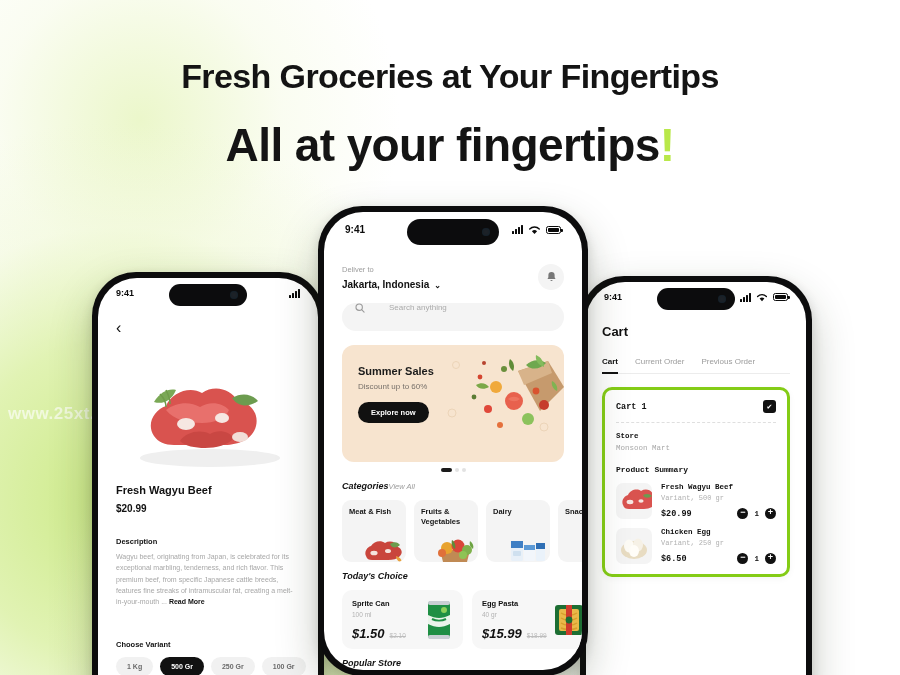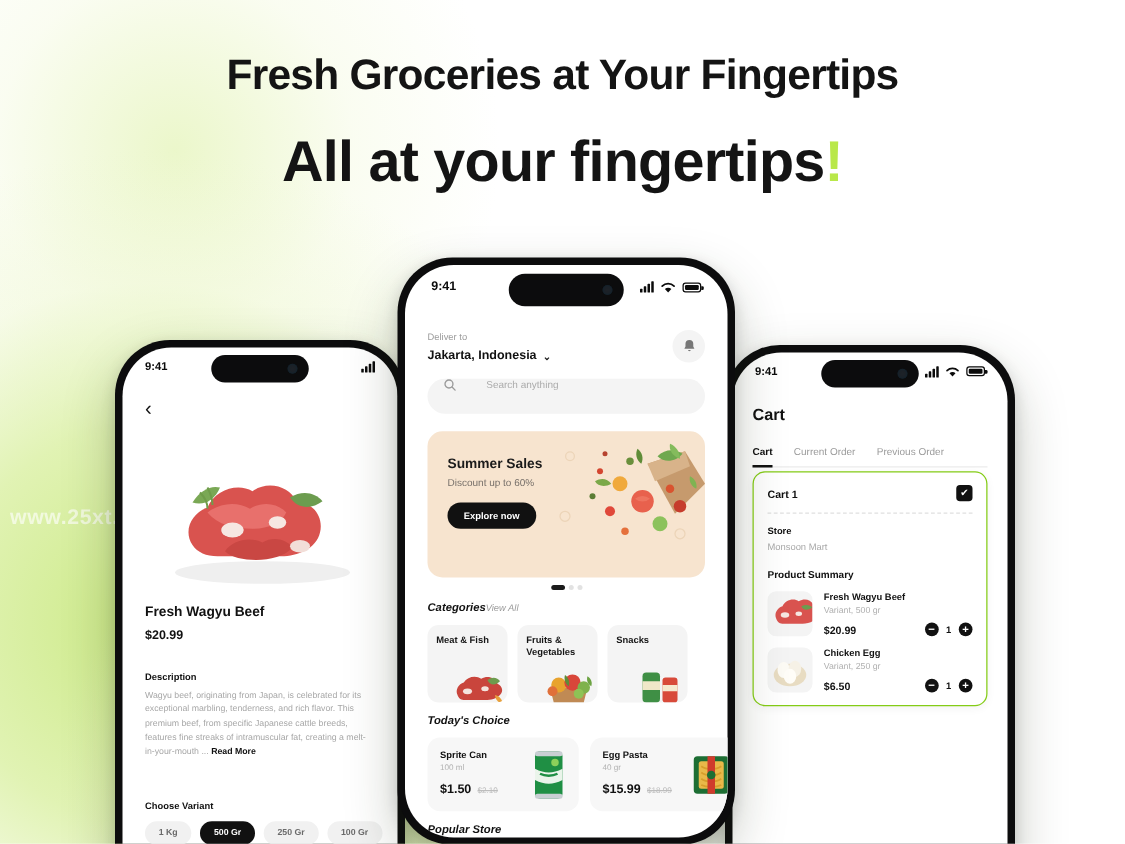--- a/index.html
+++ b/index.html
@@ -29,21 +29,21 @@
   .watermark {
     position:absolute; left:8px; top:404px;
     font-size:17px; letter-spacing:0.5px; font-weight:700;
     color:rgba(255,255,255,0.62);
     white-space:nowrap;
     user-select:none;
   }
 
   
   .headline {
-    position:absolute; left:0; right:0; top:40px;
+    position:absolute; left:0; right:0; top:56px;
     text-align:center;
     color:#141414;
     z-index:5;
   }
   .headline .l1 {
     font-size:34px; font-weight:700; letter-spacing:-0.6px; line-height:1.22;
   }
   .headline .l2 {
     font-size:46px; font-weight:700; letter-spacing:-0.6px; line-height:1.22;
     margin-top:20px;
@@ -143,23 +143,24 @@
   .pr-body { position:absolute; left:0; right:0; top:42px; padding:0 16px; }
   .pr-title { font-size:13px; font-weight:700; color:#111; }
   .pr-tabs {
     display:flex; gap:17px; margin-top:18px;
     font-size:8px; color:#9b9b9b; white-space:nowrap;
   }
   .pr-tabs .tab { padding-bottom:6px; }
   .pr-tabs .tab.on { color:#111; font-weight:700; border-bottom:2px solid #111; }
   .pr-sep { height:1px; background:#ececec; margin-top:-1px; }
   .cart-card {
-    margin-top:3px; background:#fff; border:1px solid #84cc16;
+    margin-top:13px; background:#fff; border:3px solid #84cc16;
     border-radius:10px; padding:10px 11px;
     box-shadow:0 2px 7px rgba(0,0,0,0.045);
+    font-family:Liberation Mono, monospace;
   }
   .cart-head { display:flex; align-items:center; justify-content:space-between; }
   .cart-head .ttl { font-size:8.5px; font-weight:700; color:#111; }
   .cbox {
     width:13px; height:13px; border-radius:3px; background:#111;
     display:flex; align-items:center; justify-content:center;
     color:#fff; font-size:8px; line-height:1;
   }
   .dashed { border-top:1px dashed #dfdfdf; margin:9px 0 9px; }
   .lbl-sm { font-size:7.5px; font-weight:700; color:#111; }
@@ -236,21 +237,21 @@
   .cat .cn { font-size:7.5px; font-weight:700; color:#161616; line-height:1.3; }
   .cat .cimg { position:absolute; right:2px; bottom:-2px; width:42px; height:32px; }
   .tcards { display:flex; gap:9px; margin-top:9px; }
   .tcard {
     flex:0 0 121px; background:#f7f7f7; border-radius:10px;
     padding:9px 10px; position:relative; height:59px;
   }
   .tcard .tn { font-size:7.5px; font-weight:700; color:#111; }
   .tcard .tq { font-size:6.5px; color:#b2b2b2; margin-top:3px; }
   .tcard .tp { margin-top:8px; display:flex; align-items:baseline; gap:5px; }
-  .tcard .tp .now { font-size:10px; font-weight:700; color:#111; }
+  .tcard .tp .now { font-size:13px; font-weight:700; color:#111;font-style:italic; }
   .tcard .tp .was { font-size:6.5px; color:#bdbdbd; text-decoration:line-through; }
   .tcard .timg { position:absolute; right:7px; top:9px; width:34px; height:42px; }
   .pstore {
     margin-top:8px; height:42px; background:#f7f7f7; border-radius:10px;
     padding:7px 10px; overflow:hidden; position:relative;
   }
   .pstore .pimg { position:absolute; left:10px; top:6px; width:42px; height:30px; }
 </style>
 </head>
 <body>
@@ -524,20 +525,32 @@
             <circle cx="13" cy="16" r="6" fill="#e8a32e"></circle>
             <circle cx="24" cy="14" r="6.5" fill="#d9463a"></circle>
             <circle cx="33" cy="18" r="5" fill="#7fb24c"></circle>
             <path d="M18 8c3 2 4 6 3 9-3-2-4-6-3-9z" fill="#5f8c38"></path>
             <circle cx="8" cy="21" r="4" fill="#e0703a"></circle>
             <circle cx="29" cy="23" r="4" fill="#8ec355"></circle>
             <path d="M36 9c3 2 4 5 3 8-3-2-4-5-3-8z" fill="#6ca342"></path>
           </svg>
         </div>
         <div class="cat">
+          <div class="cn">Dairy</div>
+          <svg class="cimg" viewBox="0 0 42 32">
+            <rect x="5" y="9" width="12" height="20" rx="1.5" fill="#e8f0f8"></rect>
+            <rect x="5" y="9" width="12" height="7" fill="#3f7fc4"></rect>
+            <rect x="18" y="13" width="11" height="16" rx="1.5" fill="#f2f6fb"></rect>
+            <rect x="18" y="13" width="11" height="5" fill="#5c9ad6"></rect>
+            <rect x="30" y="11" width="9" height="18" rx="1.5" fill="#eaf2fa"></rect>
+            <rect x="30" y="11" width="9" height="6" fill="#2f6fb4"></rect>
+            <rect x="7" y="19" width="8" height="5" rx="1" fill="#cfe0ef"></rect>
+          </svg>
+        </div>
+        <div class="cat">
           <div class="cn">Snacks</div>
           <svg class="cimg" viewBox="0 0 42 32">
             <rect x="8" y="6" width="14" height="24" rx="3" fill="#3f8f45"></rect>
             <rect x="8" y="13" width="14" height="7" fill="#f0e8c8"></rect>
             <rect x="24" y="10" width="12" height="20" rx="2.5" fill="#d84a3a"></rect>
             <rect x="24" y="16" width="12" height="5" fill="#f5e9cf"></rect>
           </svg>
         </div>
       </div>
 

